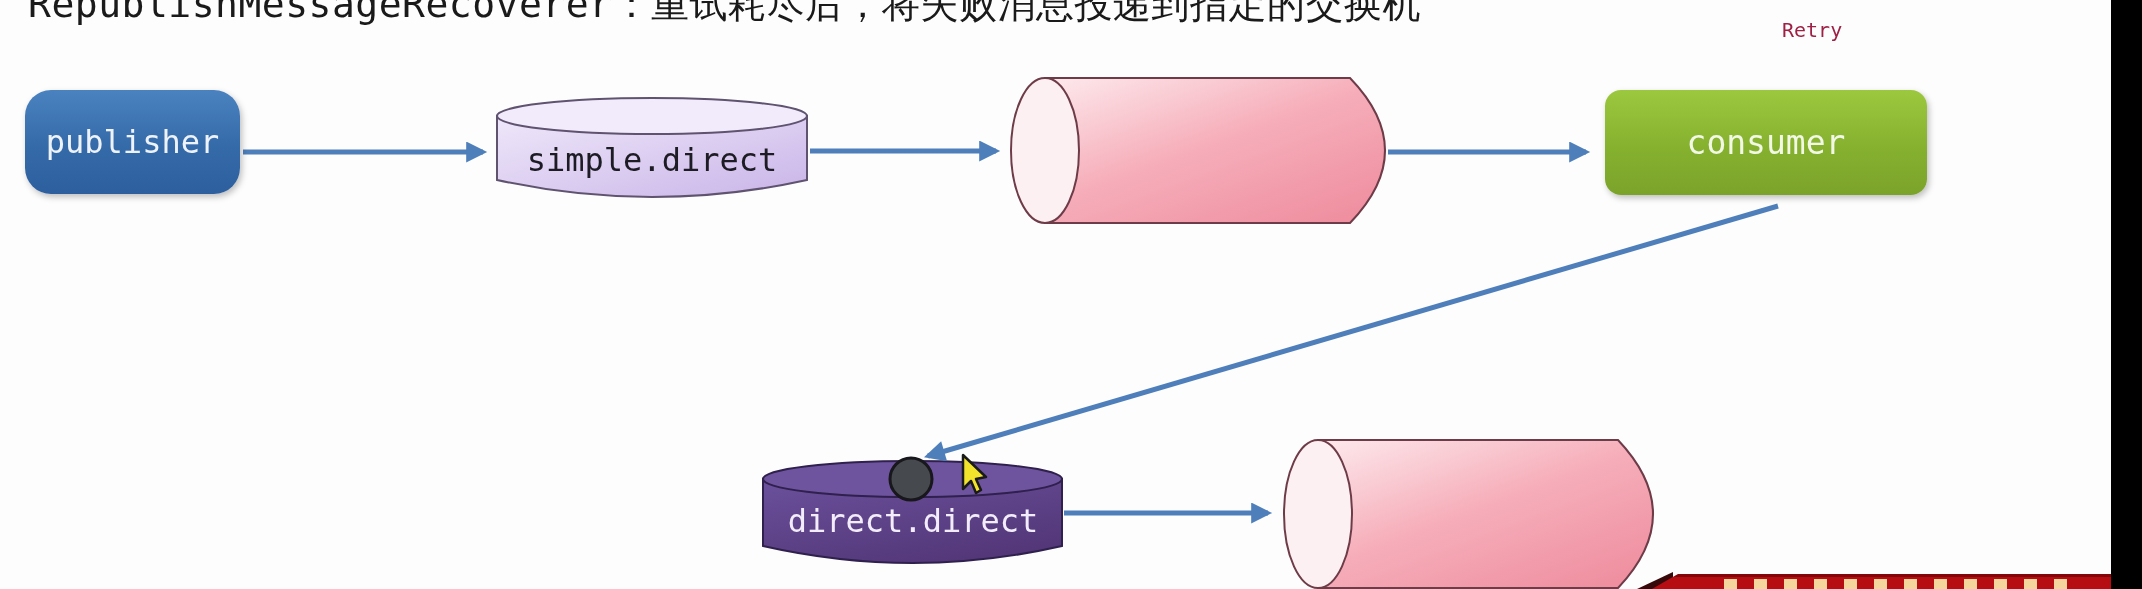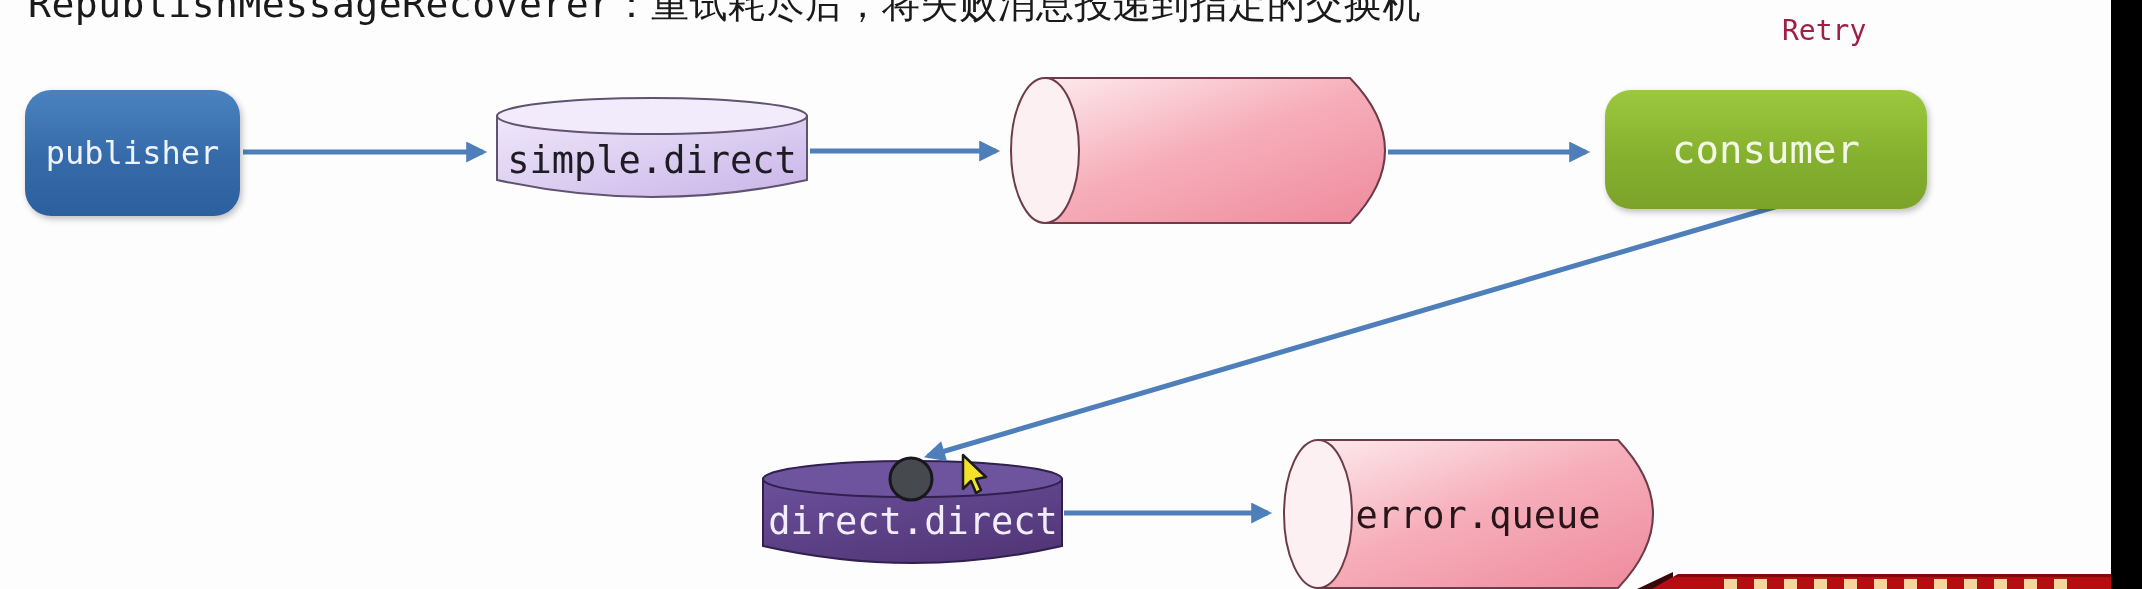--- a/index.html
+++ b/index.html
@@ -14,39 +14,39 @@
   .title{
     position:absolute;left:28px;top:-21px;
     font-size:38px;color:#1a1a1a;white-space:nowrap;letter-spacing:0.5px;
   }
   .node{
     position:absolute;display:flex;align-items:center;justify-content:center;
     border-radius:26px;color:#eef3fb;font-size:32px;
     box-shadow:2px 3px 6px rgba(0,0,0,.25);
   }
   .node.publisher{
-    left:25px;top:90px;width:215px;height:126px;
+    left:25px;top:90px;width:215px;height:104px;
     background:linear-gradient(180deg,#4a82c0 0%,#356aa8 55%,#2d5f9e 100%);
   }
   .node.consumer{
-    left:1605px;top:90px;width:322px;height:119px;
+    left:1605px;top:90px;width:322px;height:105px;
     background:linear-gradient(180deg,#9cc83f 0%,#85b12f 55%,#7ba32a 100%);
-    color:#f2f7e6;font-size:39px;
+    color:#f2f7e6;font-size:33px;border-radius:16px;
   }
   .cyl-label{
     position:absolute;transform:translate(-50%,-50%);
-    white-space:nowrap;font-size:37px;
+    white-space:nowrap;font-size:32px;
   }
   .lbl-simple-direct{left:652px;top:160px;color:#1d1b24;}
   .lbl-simple-queue{left:1206px;top:152px;color:#331419;}
   .lbl-error-direct{left:913px;top:521px;color:#f2ecfb;}
   .lbl-error-queue{left:1478px;top:515px;color:#27151a;}
   .retry{
     position:absolute;left:1782px;top:12px;
-    font-size:28px;line-height:37px;color:#9e2145;white-space:nowrap;
+    font-size:20px;line-height:37px;color:#9e2145;white-space:nowrap;
   }
   .black-bar{
     position:absolute;left:2111px;top:0;width:31px;height:589px;background:#000;
   }
   .red-banner{
     position:absolute;left:1652px;top:574px;width:459px;height:15px;
     background:linear-gradient(180deg,#83060b 0,#83060b 3px,#b60d12 3px);
     clip-path:polygon(26px 0,100% 0,100% 100%,0 100%);
   }
   .banner-glyph-tops{
@@ -120,21 +120,20 @@
 
   <div class="node publisher">
     <span>publisher</span>
   </div>
   <div class="node consumer">
     <span>consumer</span>
   </div>
 
   <div class="cyl-label lbl-simple-direct">simple.direct</div>
   <div class="cyl-label lbl-error-direct">direct.direct</div>
-  <div class="cyl-label lbl-error-queue">error.queue</div>
 
   <div class="retry">
     <div>Retry</div>
   </div>
 
   <div class="banner-fold"></div>
   <div class="red-banner">
     <div class="banner-glyph-tops"></div>
   </div>
 

